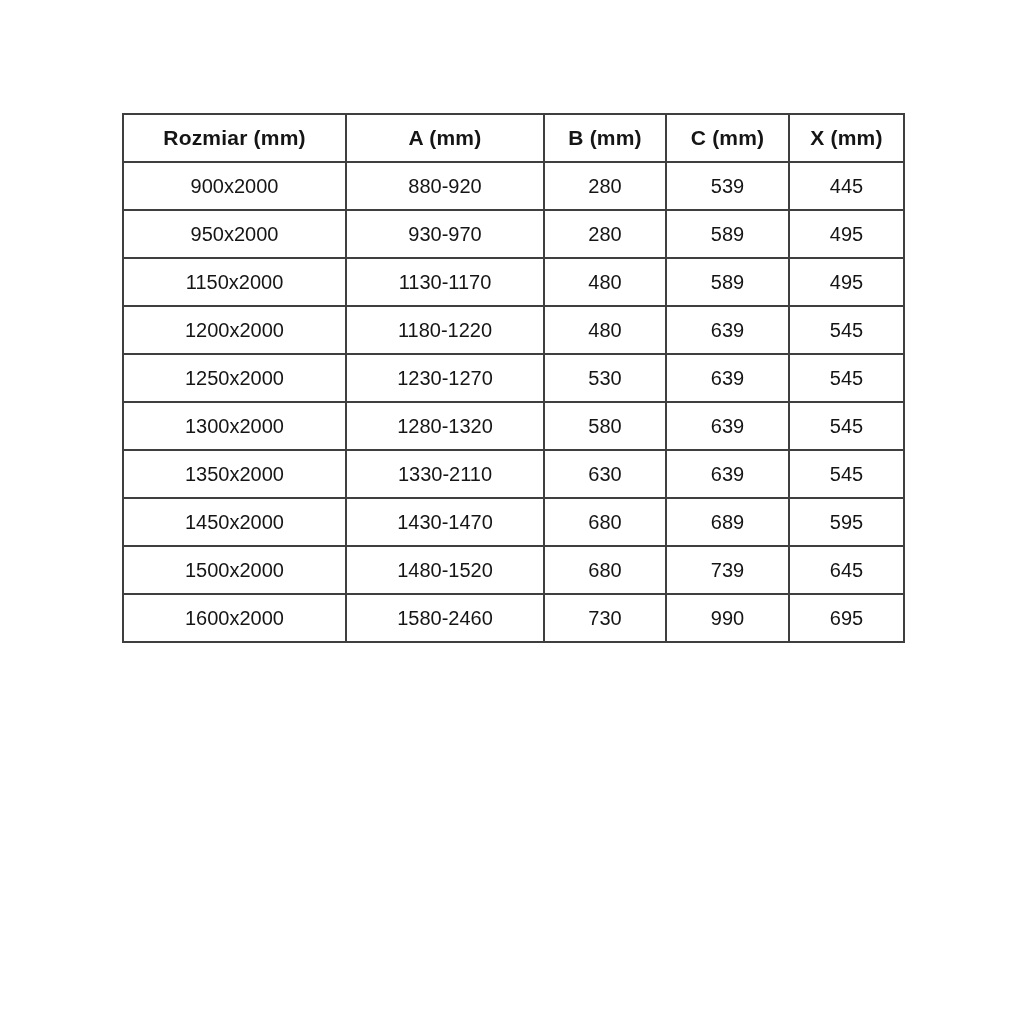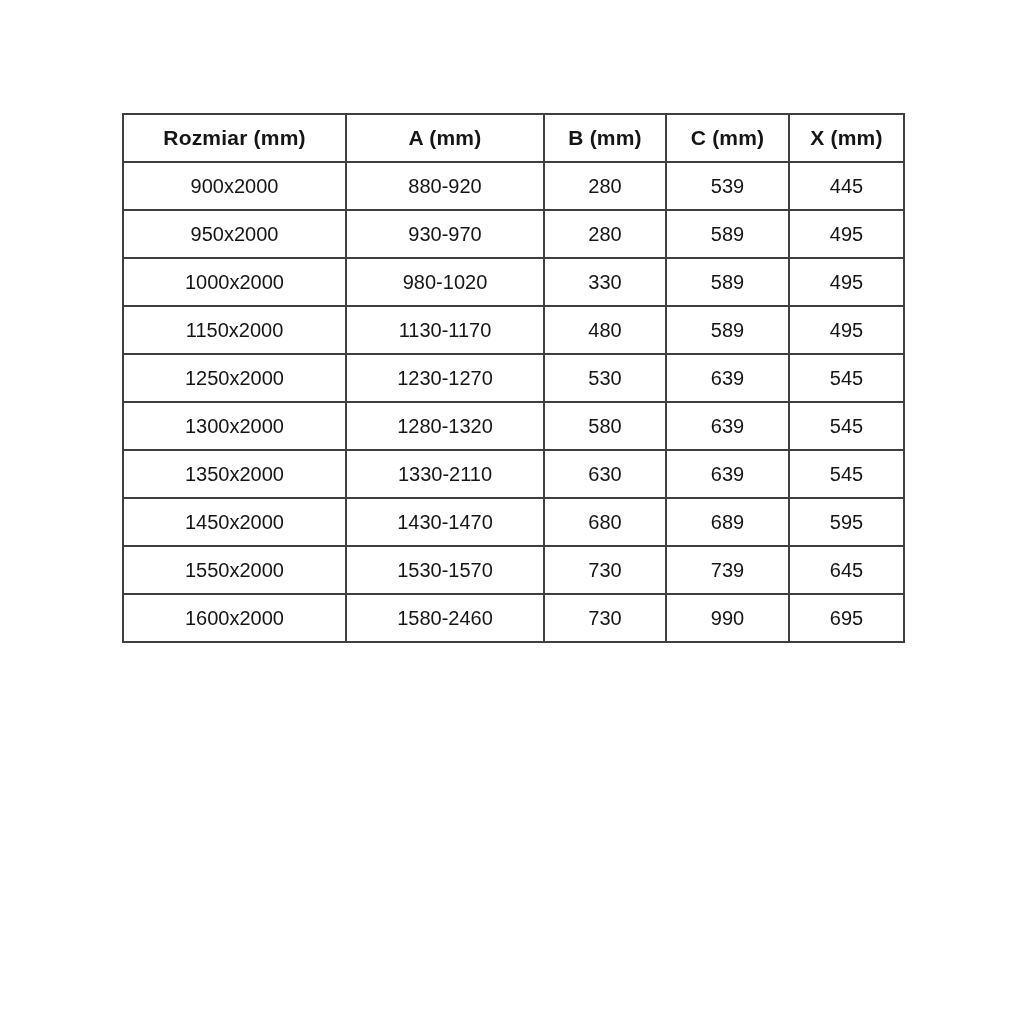--- a/index.html
+++ b/index.html
@@ -81,32 +81,32 @@
           <td>445</td>
         </tr>
         <tr>
           <td>950x2000</td>
           <td>930-970</td>
           <td>280</td>
           <td>589</td>
           <td>495</td>
         </tr>
         <tr>
-          <td>1000x2000</td>
-          <td>980-1020</td>
-          <td>330</td>
-          <td>589</td>
-          <td>495</td>
-        </tr>
-        <tr>
           <td>1150x2000</td>
           <td>1130-1170</td>
           <td>480</td>
           <td>589</td>
           <td>495</td>
+        </tr>
+        <tr>
+          <td>1200x2000</td>
+          <td>1180-1220</td>
+          <td>480</td>
+          <td>639</td>
+          <td>545</td>
         </tr>
         <tr>
           <td>1250x2000</td>
           <td>1230-1270</td>
           <td>530</td>
           <td>639</td>
           <td>545</td>
         </tr>
         <tr>
           <td>1300x2000</td>
@@ -123,23 +123,23 @@
           <td>545</td>
         </tr>
         <tr>
           <td>1450x2000</td>
           <td>1430-1470</td>
           <td>680</td>
           <td>689</td>
           <td>595</td>
         </tr>
         <tr>
-          <td>1550x2000</td>
-          <td>1530-1570</td>
-          <td>730</td>
+          <td>1500x2000</td>
+          <td>1480-1520</td>
+          <td>680</td>
           <td>739</td>
           <td>645</td>
         </tr>
         <tr>
           <td>1600x2000</td>
           <td>1580-2460</td>
           <td>730</td>
           <td>990</td>
           <td>695</td>
         </tr>

